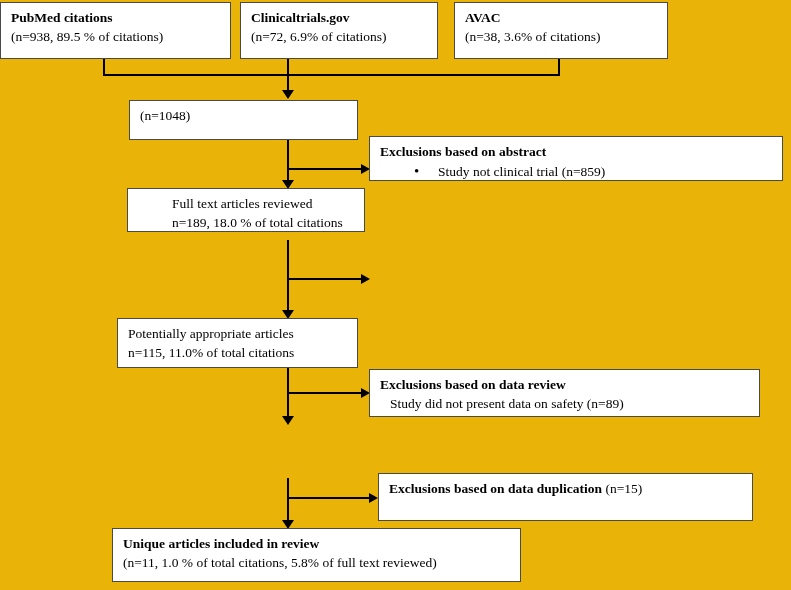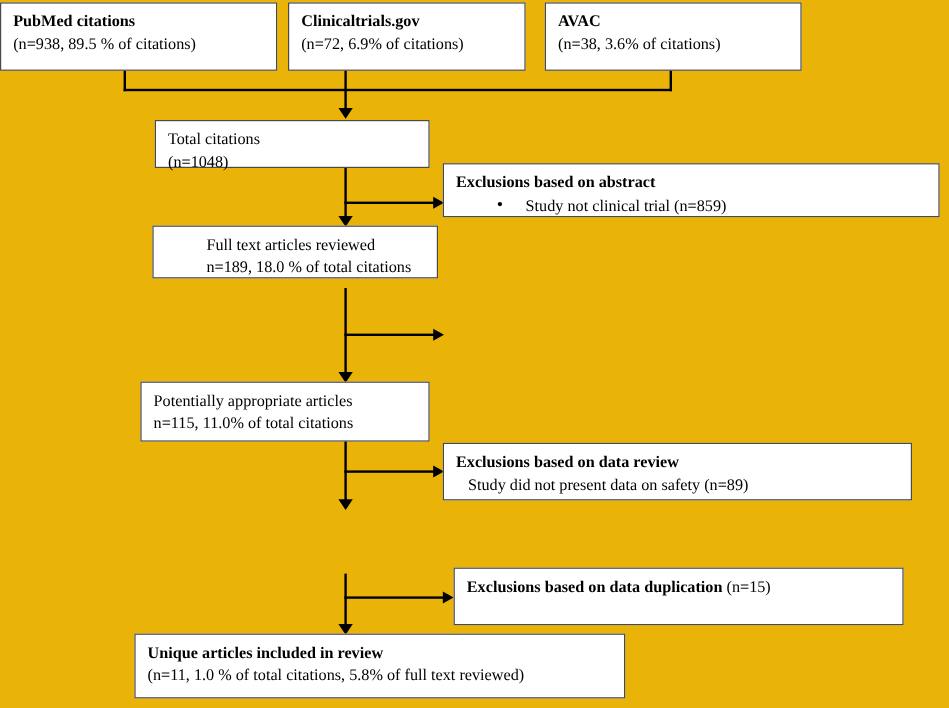--- a/index.html
+++ b/index.html
@@ -77,21 +77,20 @@
     <span class="ln">(n=38, 3.6% of citations)</span>
   </div>
 
   <div class="ln-v" style="left:103px;top:59px;height:17px;"></div>
   <div class="ln-v" style="left:558px;top:59px;height:17px;"></div>
   <div class="ln-h" style="left:103px;top:74px;width:457px;"></div>
   <div class="ln-v" style="left:287px;top:59px;height:33px;"></div>
   <div class="arrow-d" style="left:282px;top:90px;"></div>
 
   <div class="box" style="left:129px;top:100px;width:229px;height:40px;">
-    <span class="ln">Total citations</span>
     <span class="ln">(n=1048)</span>
   </div>
 
   <div class="ln-v" style="left:287px;top:140px;height:45px;"></div>
   <div class="ln-h" style="left:287px;top:168px;width:76px;"></div>
   <div class="arrow-r" style="left:361px;top:163.5px;"></div>
   <div class="arrow-d" style="left:282px;top:180px;"></div>
 
   <div class="box" style="left:369px;top:136px;width:414px;height:45px;">
     <span class="hdr">Exclusions based on abstract</span>

